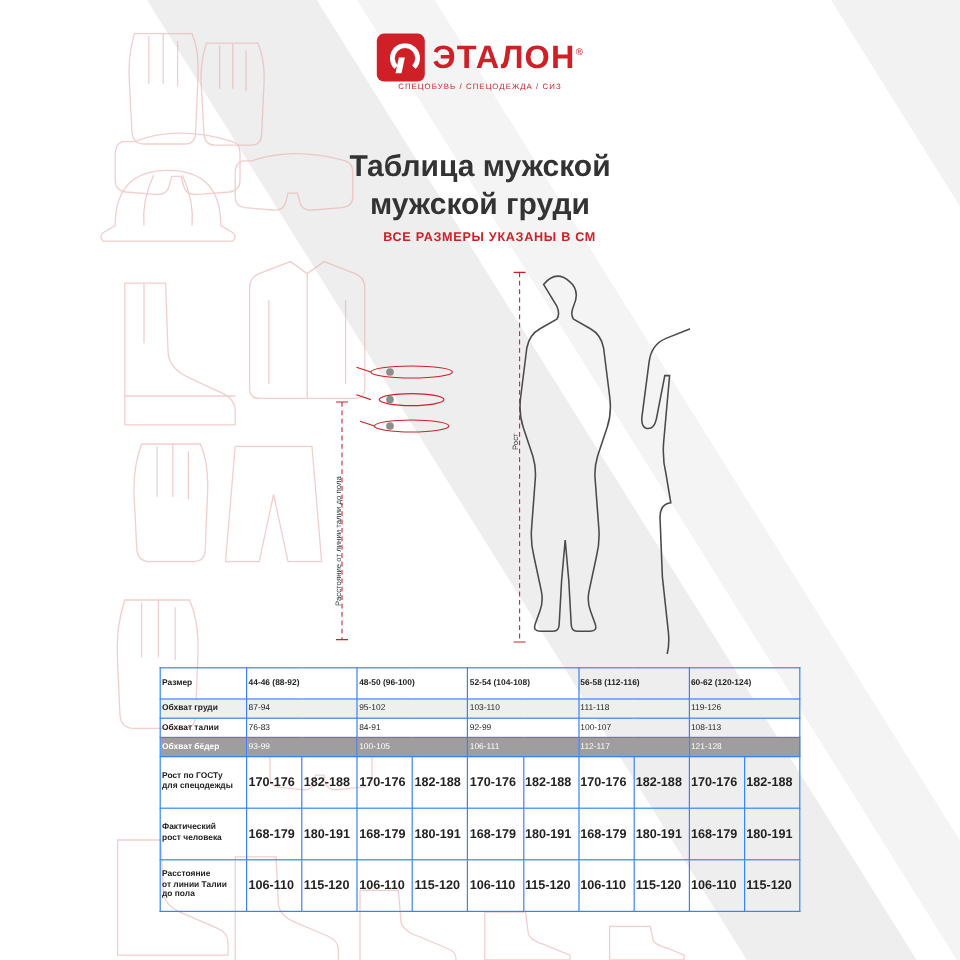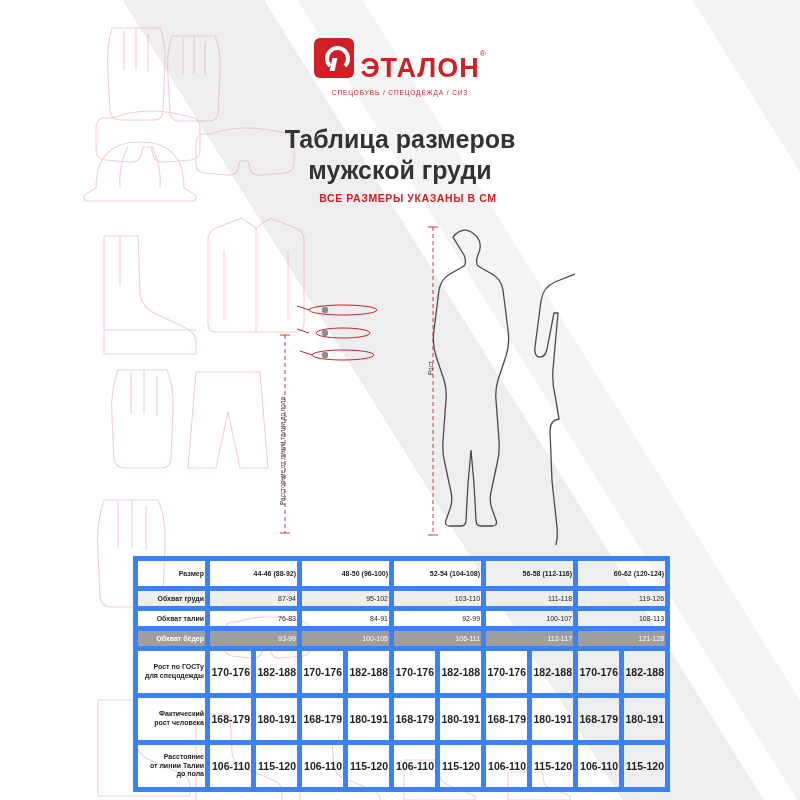--- a/index.html
+++ b/index.html
@@ -72,21 +72,20 @@
   }
   .logo-word{
     font-size:27px;
     font-weight:bold;
     color:#cf2027;
     letter-spacing:1px;
     margin-left:6px;
     vertical-align:middle;
     line-height:40px;
     display:inline-block;
-    margin-top:20px;
   }
   .logo-reg{
     font-size:8px;
     vertical-align:super;
     color:#cf2027;
   }
   .logo-sub{
     margin-top:1px;
     font-size:6.5px;
     color:#cf2027;
@@ -133,22 +132,22 @@
     position:absolute;
     left:133px;top:556px;
     width:534px;
   }
   table{
     border-collapse:collapse;
     width:100%;
     table-layout:fixed;
   }
   td,th{
-    border:5px solid #3b82f6;
-    text-align:right;
+    border:1px solid #3b82f6;
+    text-align:left;
     vertical-align:middle;
     font-size:7px;
     color:#222;
     padding:4px 1px;
   }
   .hdr td{
     font-weight:bold;
     font-size:7px;
     height:17px;
   }
@@ -221,21 +220,21 @@
       <path d="M236 622 q30 -10 68 0 q6 2 6 9 l0 17 q0 7 -8 8 l-21 2 q-8 1 -10 -6 l-1 -6 l-7 0 l-1 6 q-2 7 -10 6 l-20 -2 q-7 -1 -7 -8 l0 -17 q0 -7 6 -9z"></path>
     </g>
   </svg>
 
   <div class="logo">
     <span class="logo-mark"></span><span class="logo-word">ЭТАЛОН</span><span class="logo-reg">®</span>
     <div class="logo-sub">СПЕЦОБУВЬ / СПЕЦОДЕЖДА / СИЗ</div>
   </div>
 
   <div class="title">
-    <div>Таблица размеров</div>
+    <div>Таблица мужской</div>
     <div>мужской груди</div>
   </div>
   <div class="subtitle">ВСЕ РАЗМЕРЫ УКАЗАНЫ В СМ</div>
 
   <div class="figures">
     <svg width="320" height="330" viewBox="0 0 320 330" xmlns="http://www.w3.org/2000/svg">
 
       <g fill="none" stroke="#4a4a4a" stroke-width="1.3">
         <path d="M104 28 q0 -16 -15 -16 q-15 0 -15 16 q0 12 7 18 q1 6 -4 9 l-30 12 q-12 5 -14 19 l-6 46 q-1 9 4 10 q6 1 8 -8 l7 -36 l4 0 l-5 56 q-1 14 2 26 l4 24 q-9 1 -9 12 l2 50 l5 46 q1 10 -1 18 l-3 12 q-2 7 5 7 l14 0 q6 0 6 -6 l1 -52 l6 -50 l4 0 l6 50 l1 52 q0 6 6 6 l14 0 q7 0 5 -7 l-3 -12 q-2 -8 -1 -18 l5 -46 l2 -50 q0 -11 -9 -12 l4 -24 q3 -12 2 -26 l-5 -56 l4 0 l7 36 q2 9 8 8 q5 -1 4 -10 l-6 -46 q-2 -14 -14 -19 l-30 -12 q-5 -3 -4 -9 q7 -6 7 -18z" transform="translate(253,0) scale(1.0)"></path>
       </g>

